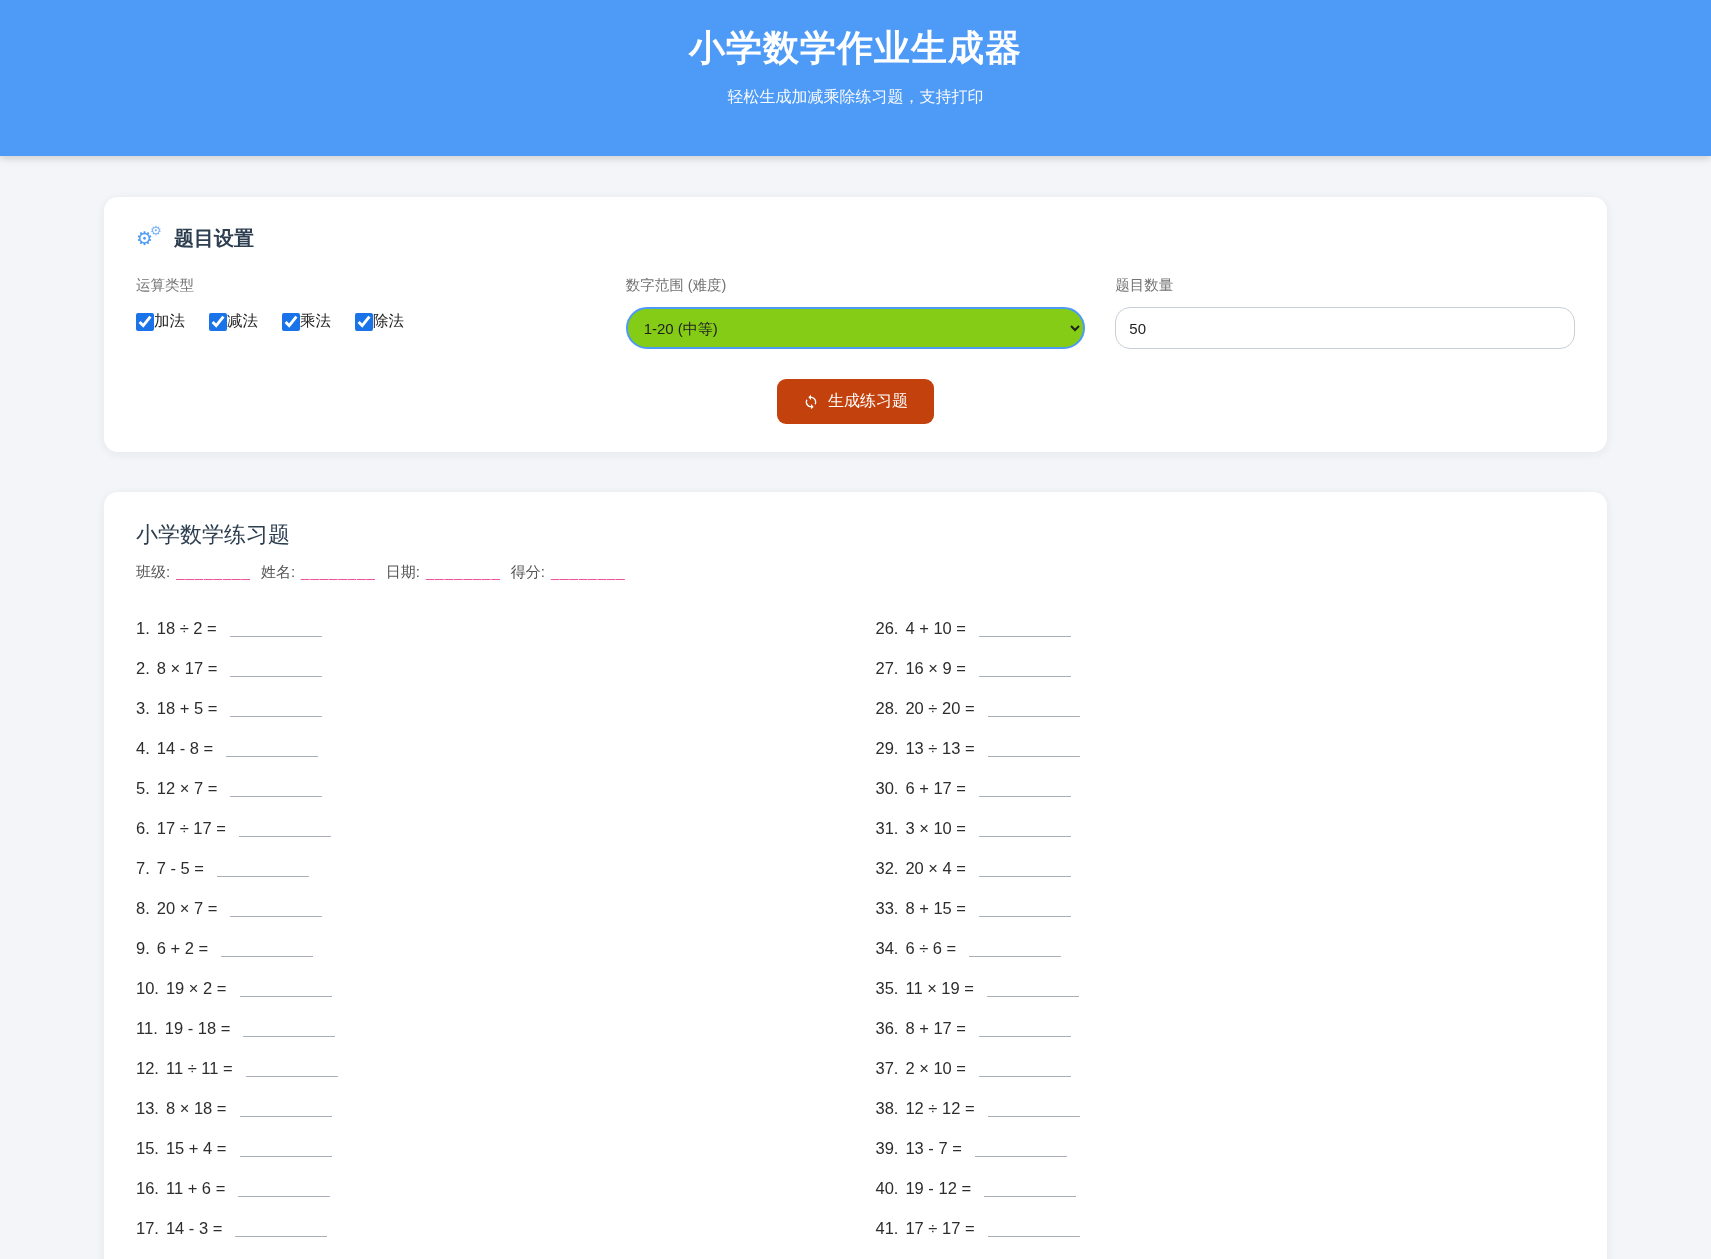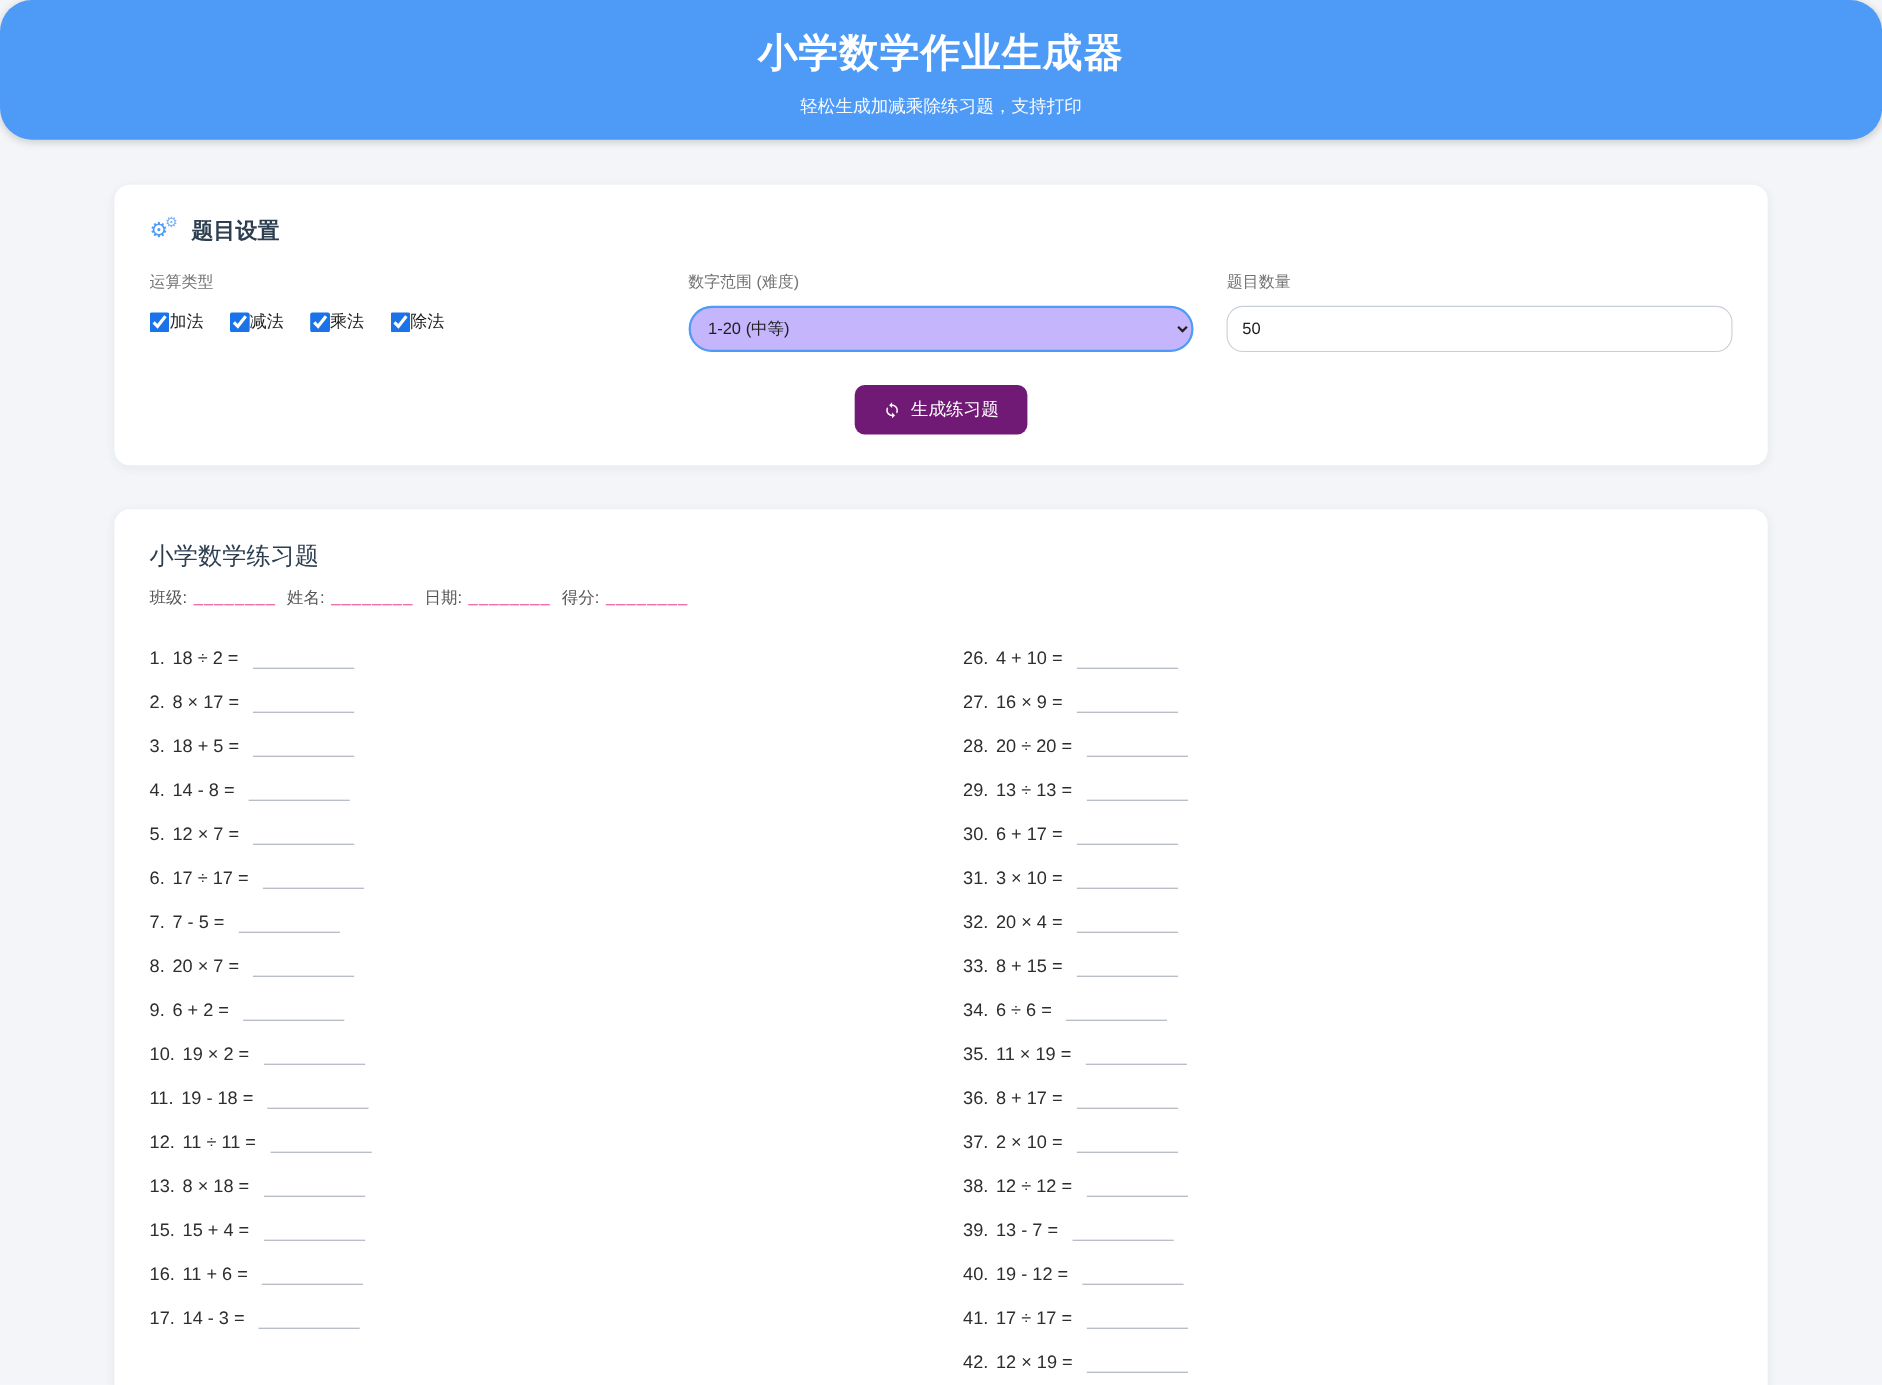--- a/index.html
+++ b/index.html
@@ -4,24 +4,23 @@
 <style>
   * { margin:0; padding:0; box-sizing:border-box; }
   html,body { width:1711px; height:1259px; overflow:hidden; }
   body {
     background:#f3f5f8;
     font-family:"Liberation Sans","DejaVu Sans",sans-serif;
     color:#2d2d2d;
   }
   
   .app-header {
-    height:127px; background:#4d9af7; color:#fff; text-align:center;
+    height:156px; background:#4d9af7; color:#fff; text-align:center;
     box-shadow:0 2px 8px rgba(0,0,0,.18);
     padding-top:24px;
-    border-radius:29px;
   }
   .app-header h1 { font-size:36px; font-weight:700; letter-spacing:1px; }
   .app-header p  { margin-top:14px; font-size:16px; color:rgba(255,255,255,.96); }
 
   
   .container { width:1503px; margin:0 auto; }
   .card {
     background:#fff; border-radius:14px;
     box-shadow:0 2px 10px rgba(40,60,90,.07);
     padding:28px 32px;
@@ -39,31 +38,31 @@
   .settings-grid {
     display:grid; grid-template-columns:1fr 1fr 1fr; column-gap:30px;
     margin-top:24px; align-items:start;
   }
   .field-label { font-size:14.5px; color:#737373; margin-bottom:12px; }
   .checkbox-row { display:flex; gap:24px; align-items:center; margin-top:16px; }
   .checkbox-row label { display:flex; align-items:center; gap:0; font-size:15.5px; color:#1f1f1f; cursor:pointer; }
   .checkbox-row input[type=checkbox] { width:18px; height:18px; accent-color:#1a73e8; }
   select.range-select {
     width:100%; height:42px; border:2px solid #4d9af7; border-radius:21px;
-    padding:0 12px; font-size:15px; color:#1f1f1f; background:#c4b5fd;
+    padding:0 12px; font-size:15px; color:#1f1f1f; background:#84cc16;
     font-family:inherit; outline:none;
   }
   input.count-input {
     width:100%; height:42px; border:1px solid #c9cfd7; border-radius:15px;
     padding:0 13px; font-size:15px; color:#1f1f1f; font-family:inherit; outline:none;
   }
   .btn-row { display:flex; justify-content:center; margin-top:30px; }
   .generate-btn {
     display:flex; align-items:center; gap:9px;
-    background:#701a75; color:#fff; border:none; border-radius:9px;
+    background:#c2410c; color:#fff; border:none; border-radius:9px;
     font-size:16px; padding:12px 26px; cursor:pointer; font-family:inherit;
   }
   .generate-btn svg { display:block; }
 
   
   .ws-title { font-size:22px; font-weight:400; color:#2c3e50; }
   .meta-line { margin-top:13px; font-size:15px; color:#555; display:flex; gap:10px; }
   .meta-item { display:inline-flex; gap:6px;text-align:center; }
   .meta-blank { color:#ec4899; letter-spacing:1px; }
 

